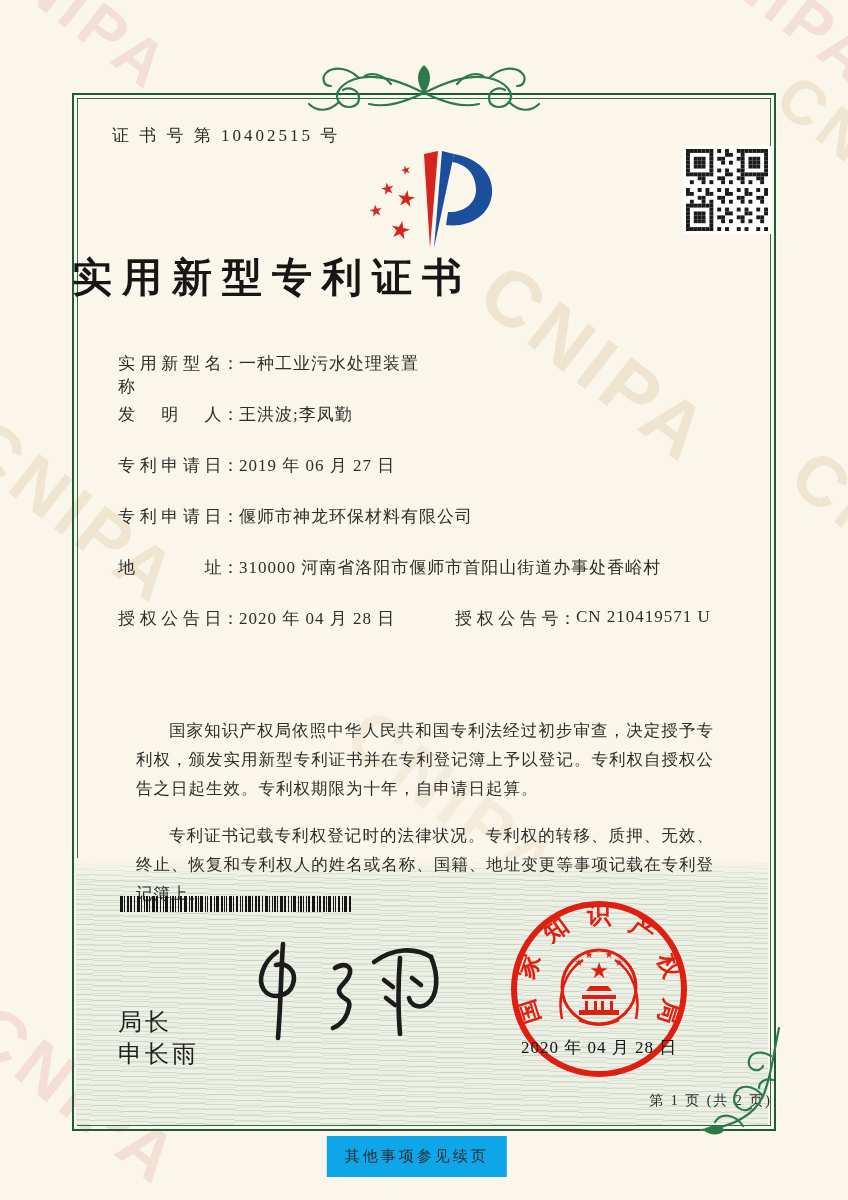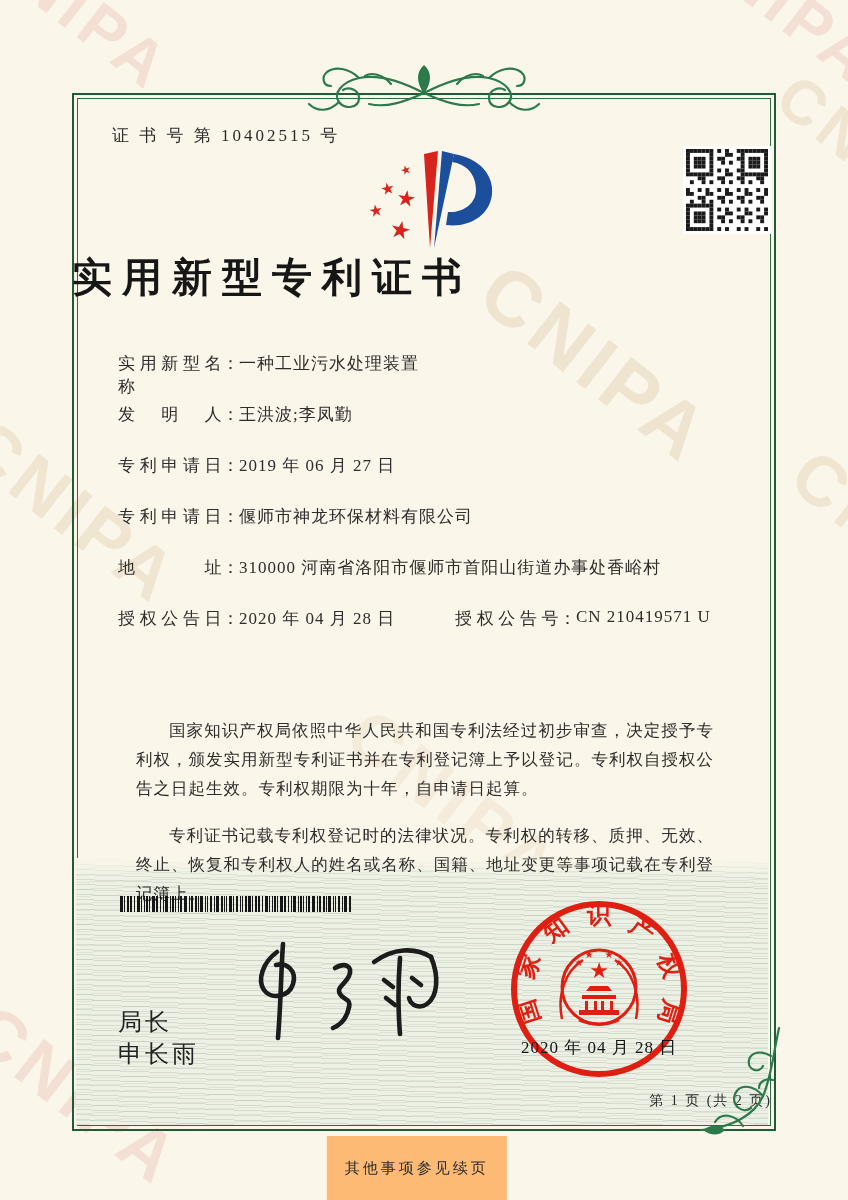--- a/index.html
+++ b/index.html
@@ -78,21 +78,21 @@
   .seal-date{
     position:absolute; left:509px; top:1036px; width:180px; text-align:center;
     font-size:17px; letter-spacing:1px; color:#141414; z-index:5;
   }
   .page-num{
     position:absolute; left:72px; top:1092px; width:700px; text-align:right;
     font-size:14px; letter-spacing:2px; color:#2b2b2b;
   }
   .cont-note{
     position:absolute; left:50%; top:1136px; transform:translateX(-54%);
-    background:#fdba74; padding:23px 18px; font-size:15px; letter-spacing:3px; color:#2b2b2b;
+    background:#0ea5e9; padding:11px 18px; font-size:15px; letter-spacing:3px; color:#2b2b2b;
     z-index:4;
   }
 </style>
 </head>
 <body>
 
 <div class="page">
 
   <div class="wm" style="left:-38px;top:-30px;font-size:64px;color:rgba(225,170,160,0.30);">CNIPA</div>
   <div class="wm" style="left:668px;top:-36px;font-size:64px;color:rgba(225,170,160,0.30);">CNIPA</div>

